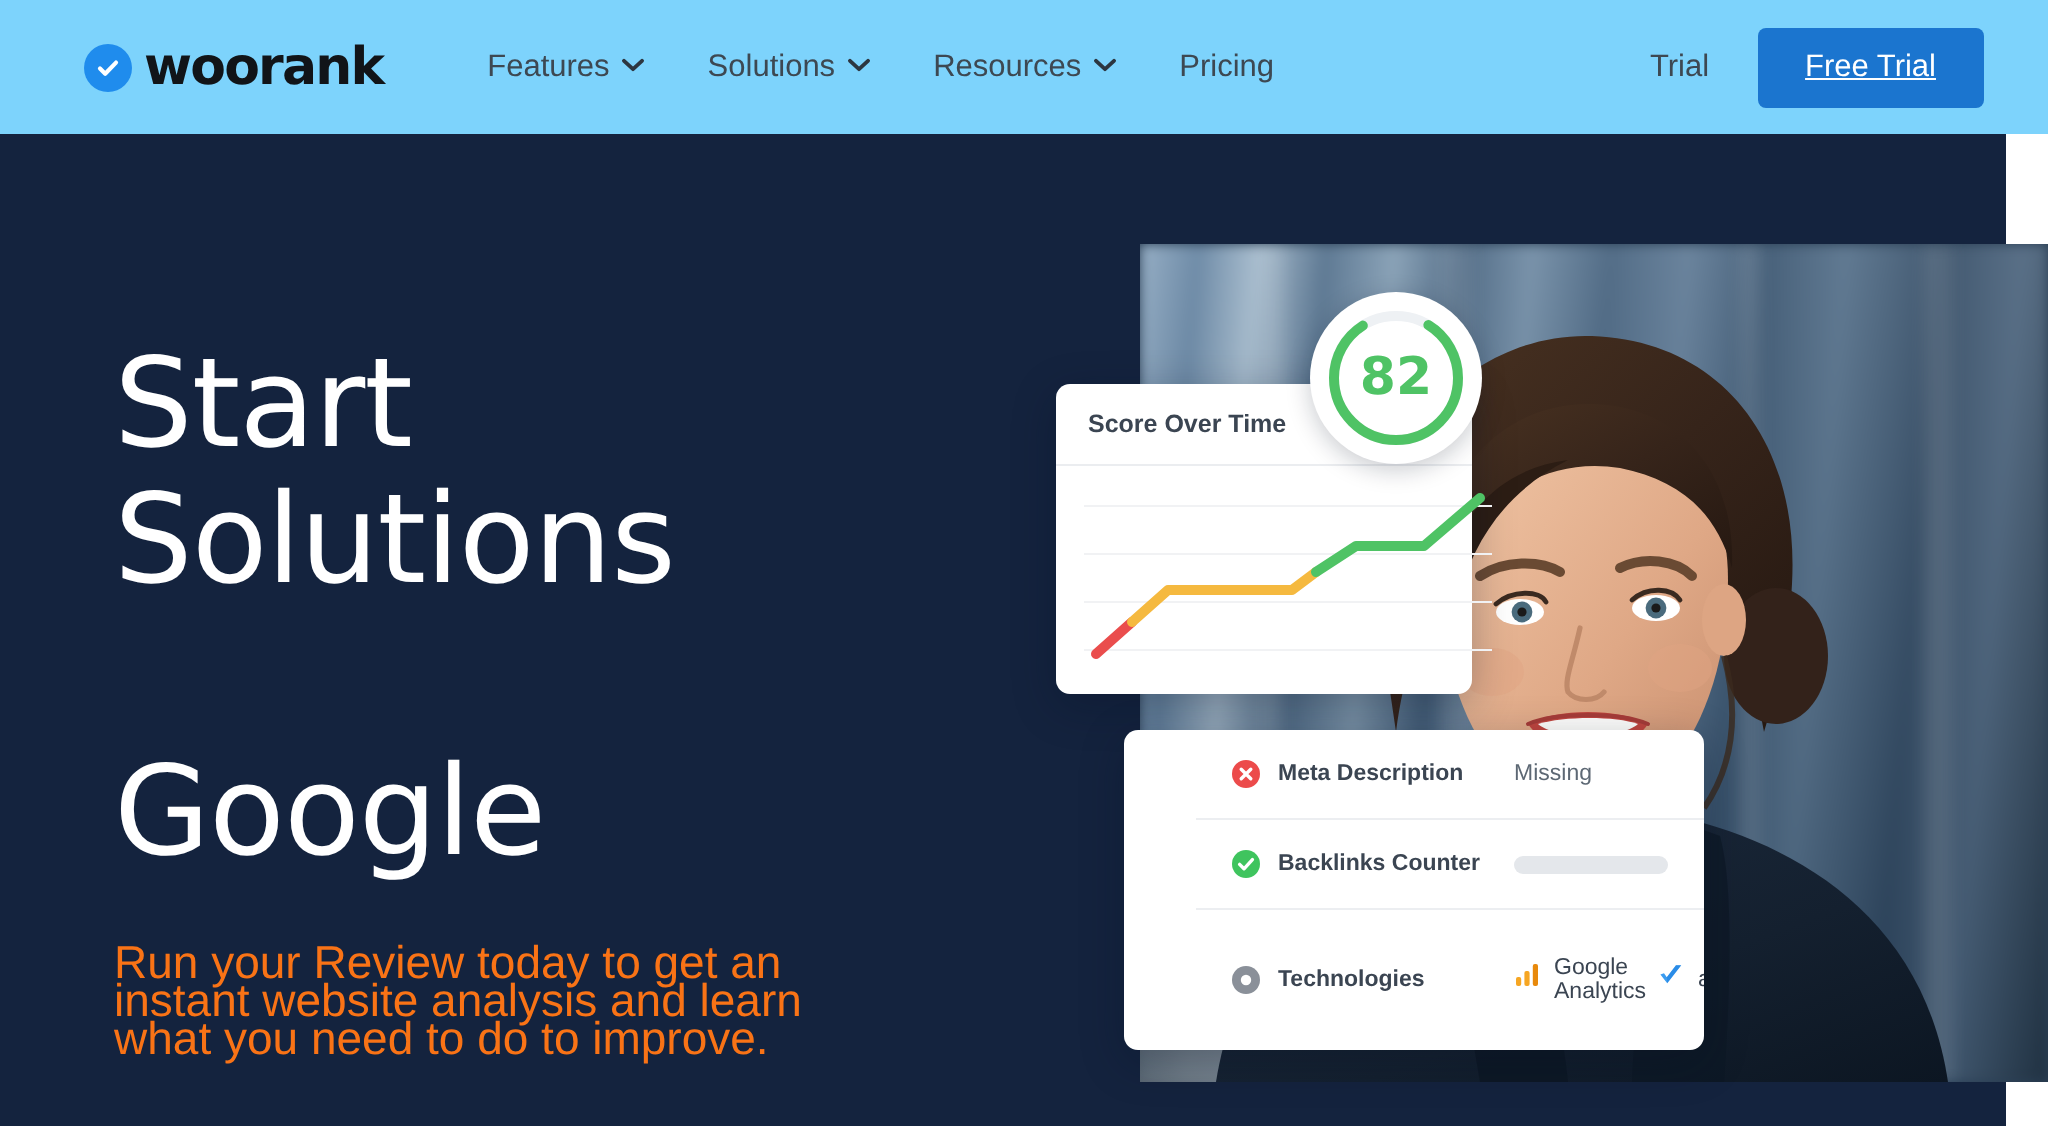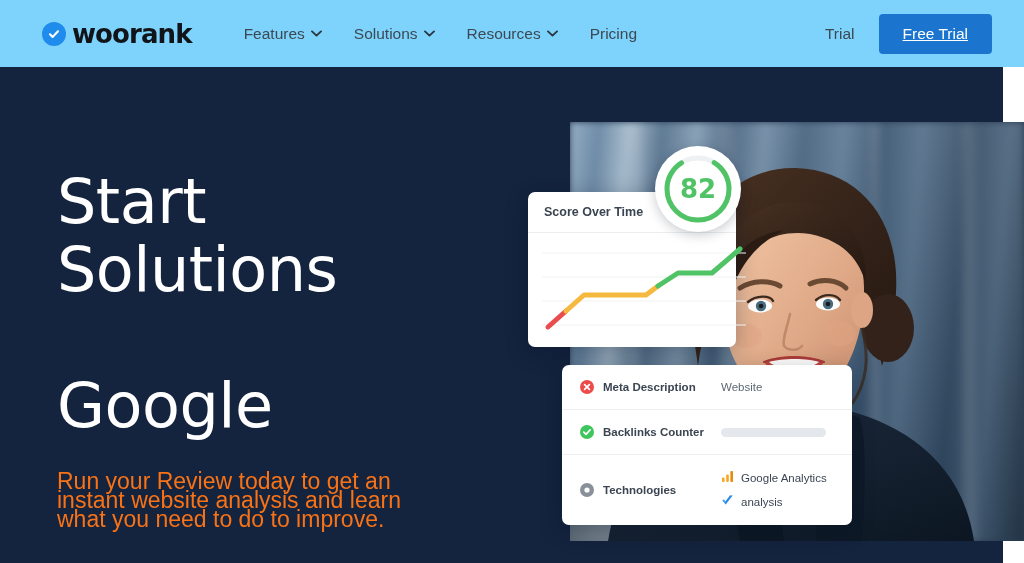--- a/index.html
+++ b/index.html
@@ -175,40 +175,41 @@
   
   .checks-card {
     position: absolute;
     left: 562px; top: 365px;
     width: 290px; height: 160px;
     background: #ffffff;
     border-radius: 7px;
     box-shadow: 0 6px 22px rgba(8,18,35,0.30);
     z-index: 22;
     overflow: hidden;
+    padding-left: 36px;
   }
   .check-row {
     display: flex; align-items: center;
     padding: 0 18px;
     border-bottom: 1px solid #eceef1;
     height: 45px;
   }
   .check-row.tall { height: 70px; border-bottom: none; align-items: center; }
   .check-icon { width: 14px; height: 14px; flex: none; margin-right: 9px; }
   .check-label {
     font-size: 11.5px; font-weight: 700; color: #3b4552;
     width: 118px; flex: none;
   }
   .check-value { font-size: 11.5px; color: #5d6874; }
   .progress-track {
     width: 105px; height: 9px; border-radius: 5px;
     background: #e4e7eb; overflow: hidden;
   }
   .progress-fill { height: 100%; border-radius: 5px; background: #1f83e8; }
-  .tech-list { display: flex; flex-direction: column; gap: 6px; }
+  .tech-list { display: flex; flex-direction: row; gap: 6px; }
   .tech-item { display: flex; align-items: center; gap: 7px; }
   .tech-item span.tech-name { font-size: 11.5px; color: #3b4552; }
 </style>
 </head>
 <body>
 
 <div id="page">
 
   <div class="navbar">
 
@@ -387,21 +388,21 @@
   <div class="checks-card">
 
     <div class="check-row">
       <span class="check-icon">
         <svg width="14" height="14" viewBox="0 0 14 14">
           <circle cx="7" cy="7" r="7" fill="#ec4b4b"></circle>
           <path d="M4.6 4.6 L9.4 9.4 M9.4 4.6 L4.6 9.4" stroke="#ffffff" stroke-width="1.7" stroke-linecap="round"></path>
         </svg>
       </span>
       <span class="check-label">Meta Description</span>
-      <span class="check-value">Website</span>
+      <span class="check-value">Missing</span>
     </div>
 
     <div class="check-row">
       <span class="check-icon">
         <svg width="14" height="14" viewBox="0 0 14 14">
           <circle cx="7" cy="7" r="7" fill="#3fc45e"></circle>
           <path d="M3.8 7.2 L6 9.4 L10.2 4.8" fill="none" stroke="#ffffff" stroke-width="1.7" stroke-linecap="round" stroke-linejoin="round"></path>
         </svg>
       </span>
       <span class="check-label">Backlinks Counter</span>

